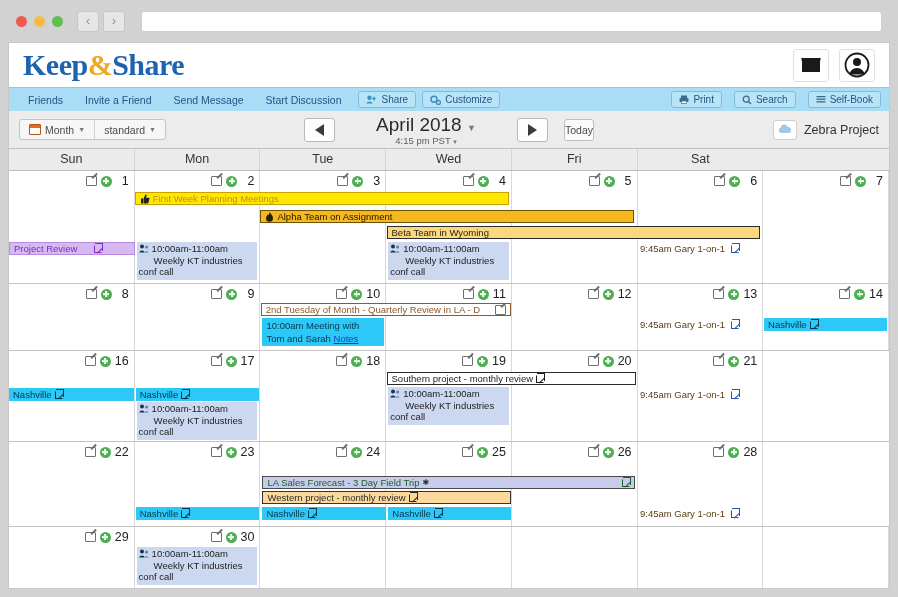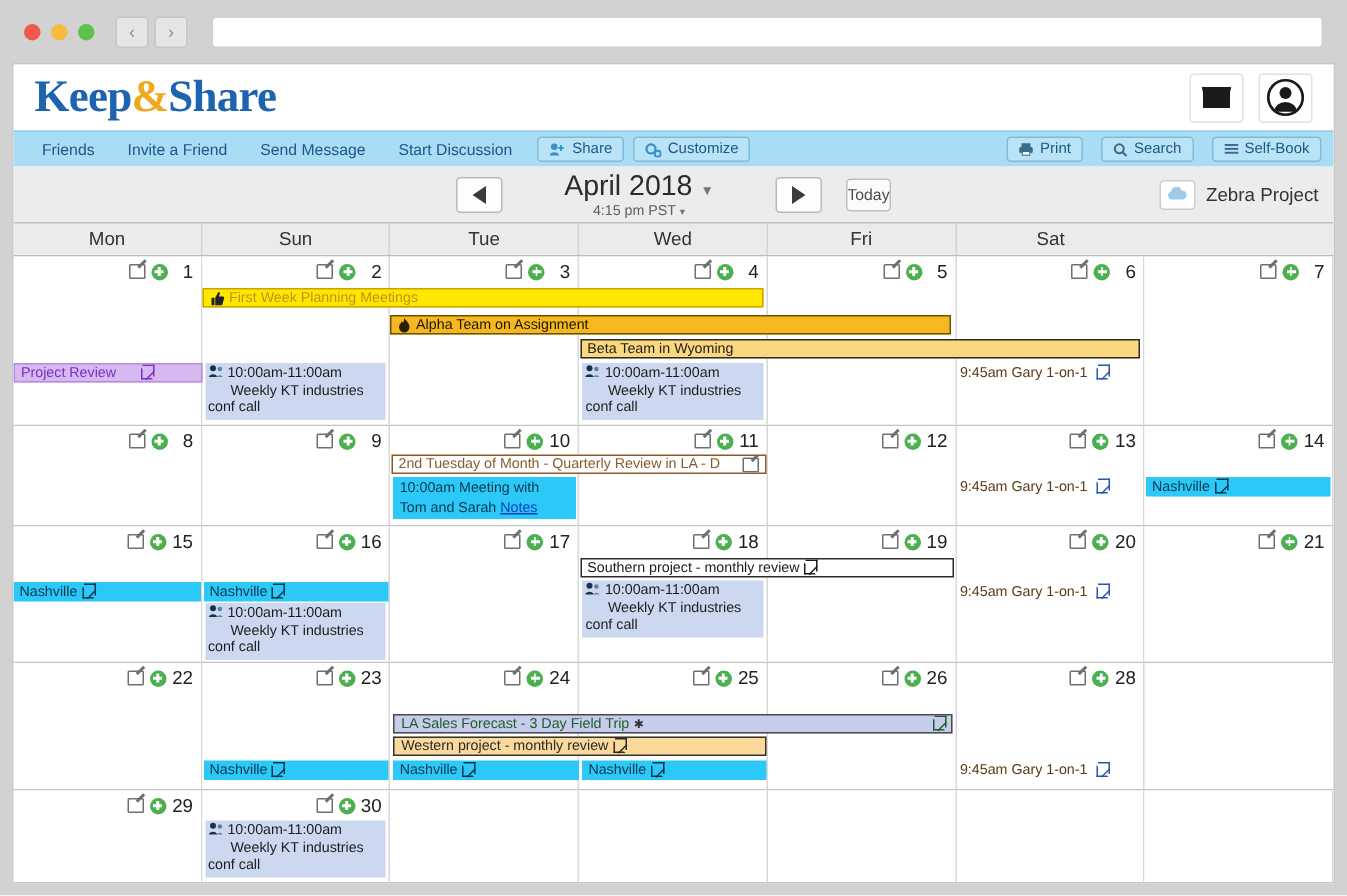--- a/index.html
+++ b/index.html
@@ -453,20 +453,31 @@
             <rect x="0.5" y="1" width="9" height="1.3" fill="#3a6d8c"></rect>
             <rect x="0.5" y="3.6" width="9" height="1.3" fill="#3a6d8c"></rect>
             <rect x="0.5" y="6.2" width="9" height="1.3" fill="#3a6d8c"></rect>
           </svg>
           <span>Self-Book</span>
         </div>
       </div>
     </div>
 
     <div class="caltoolbar">
+      <div class="segmented">
+        <div class="seg">
+          <span class="mini-cal"></span>
+          <span>Month</span>
+          <span class="caret">▼</span>
+        </div>
+        <div class="seg">
+          <span>standard</span>
+          <span class="caret">▼</span>
+        </div>
+      </div>
 
       <div class="navcenter">
         <div class="arrowbtn">
           <span class="tri tri-left"></span>
         </div>
         <div class="monthblock">
           <div class="monthtitle"><span>April 2018</span> <span class="caret">▼</span></div>
           <div class="timetext"><span>4:15 pm PST</span> <span class="caret">▾</span></div>
         </div>
         <div class="arrowbtn">
@@ -481,22 +492,22 @@
             <path d="M3.8 9 a2.8 2.8 0 0 1 0 -5.4 a3.6 3.6 0 0 1 7 -0.6 a2.9 2.9 0 0 1 0.5 6 z" fill="#9ec9e8"></path>
           </svg>
         </div>
         <div class="projname">Zebra Project</div>
       </div>
     </div>
 
     <div class="calgrid">
 
       <div class="dowrow">
+        <div class="dow">Sun</div>
         <div class="dow">Mon</div>
-        <div class="dow">Sun</div>
         <div class="dow">Tue</div>
         <div class="dow">Wed</div>
         <div class="dow">Fri</div>
         <div class="dow">Sat</div>
       </div>
 
       <div class="week w1">
         <div class="daycell">
           <div class="dayhdr">
             <span class="ic-edit"></span>
@@ -661,27 +672,20 @@
             <span class="ext"></span>
           </div>
           <div class="ev ev-cyan-plain" style="left:85.8%; width:14.0%; top:17px;">
             <span>Nashville</span>
             <span class="ext"></span>
           </div>
         </div>
       </div>
 
       <div class="week w3">
-        <div class="daycell">
-          <div class="dayhdr">
-            <span class="ic-edit"></span>
-            <span class="ic-plus"></span>
-            <span class="daynum">15</span>
-          </div>
-        </div>
         <div class="daycell">
           <div class="dayhdr">
             <span class="ic-edit"></span>
             <span class="ic-plus"></span>
             <span class="daynum">16</span>
           </div>
         </div>
         <div class="daycell">
           <div class="dayhdr">
             <span class="ic-edit"></span>

